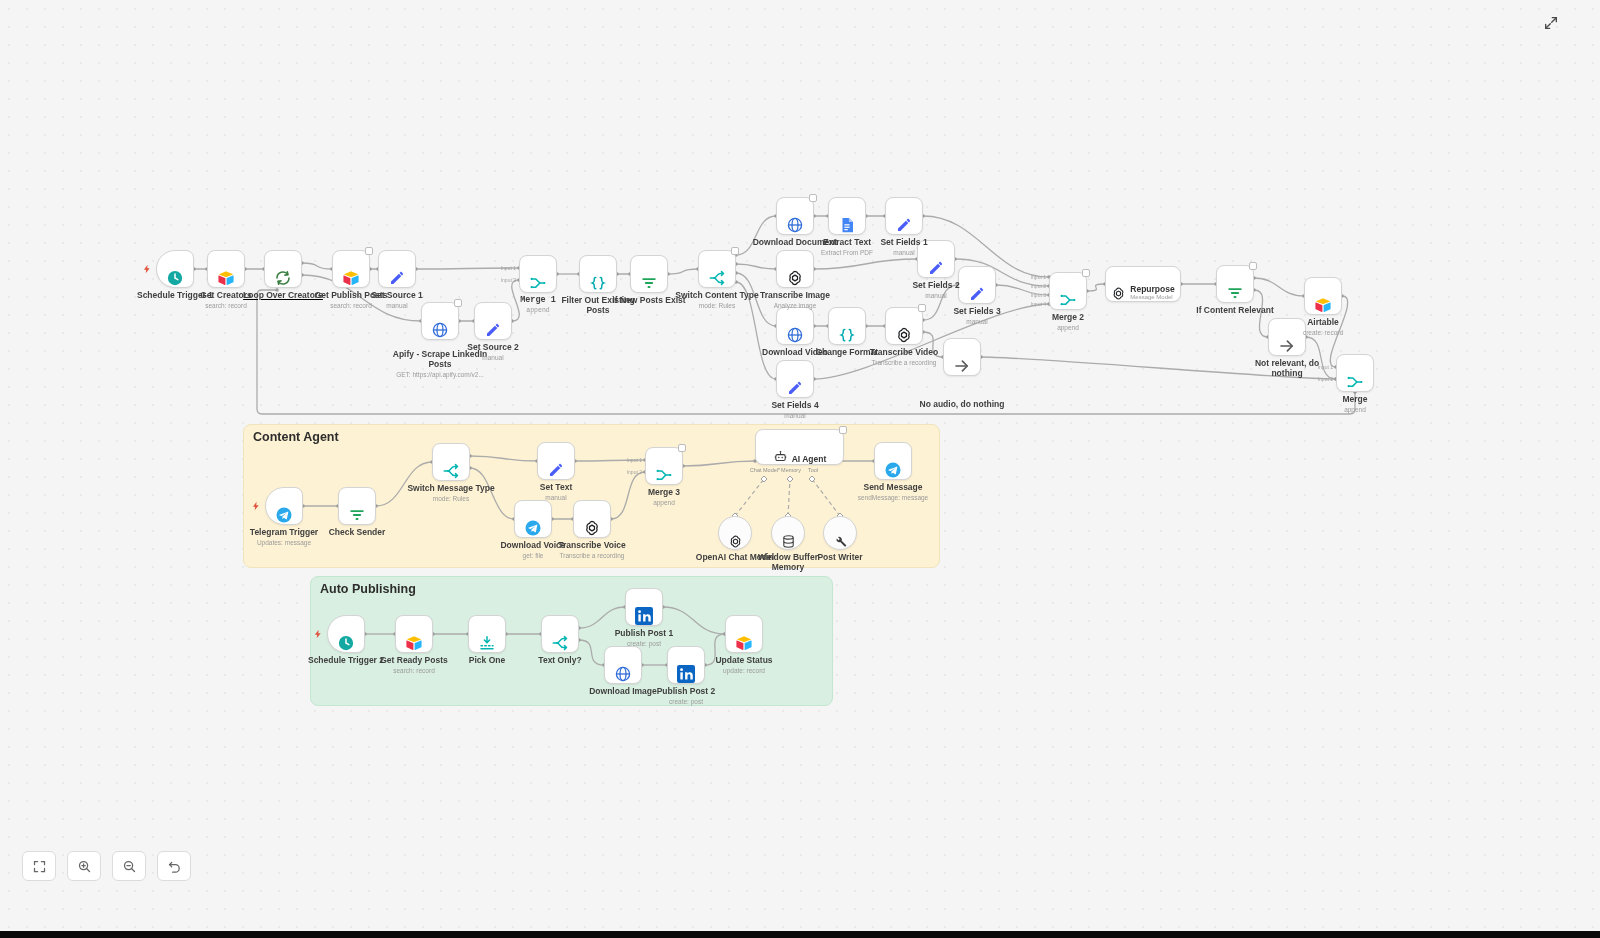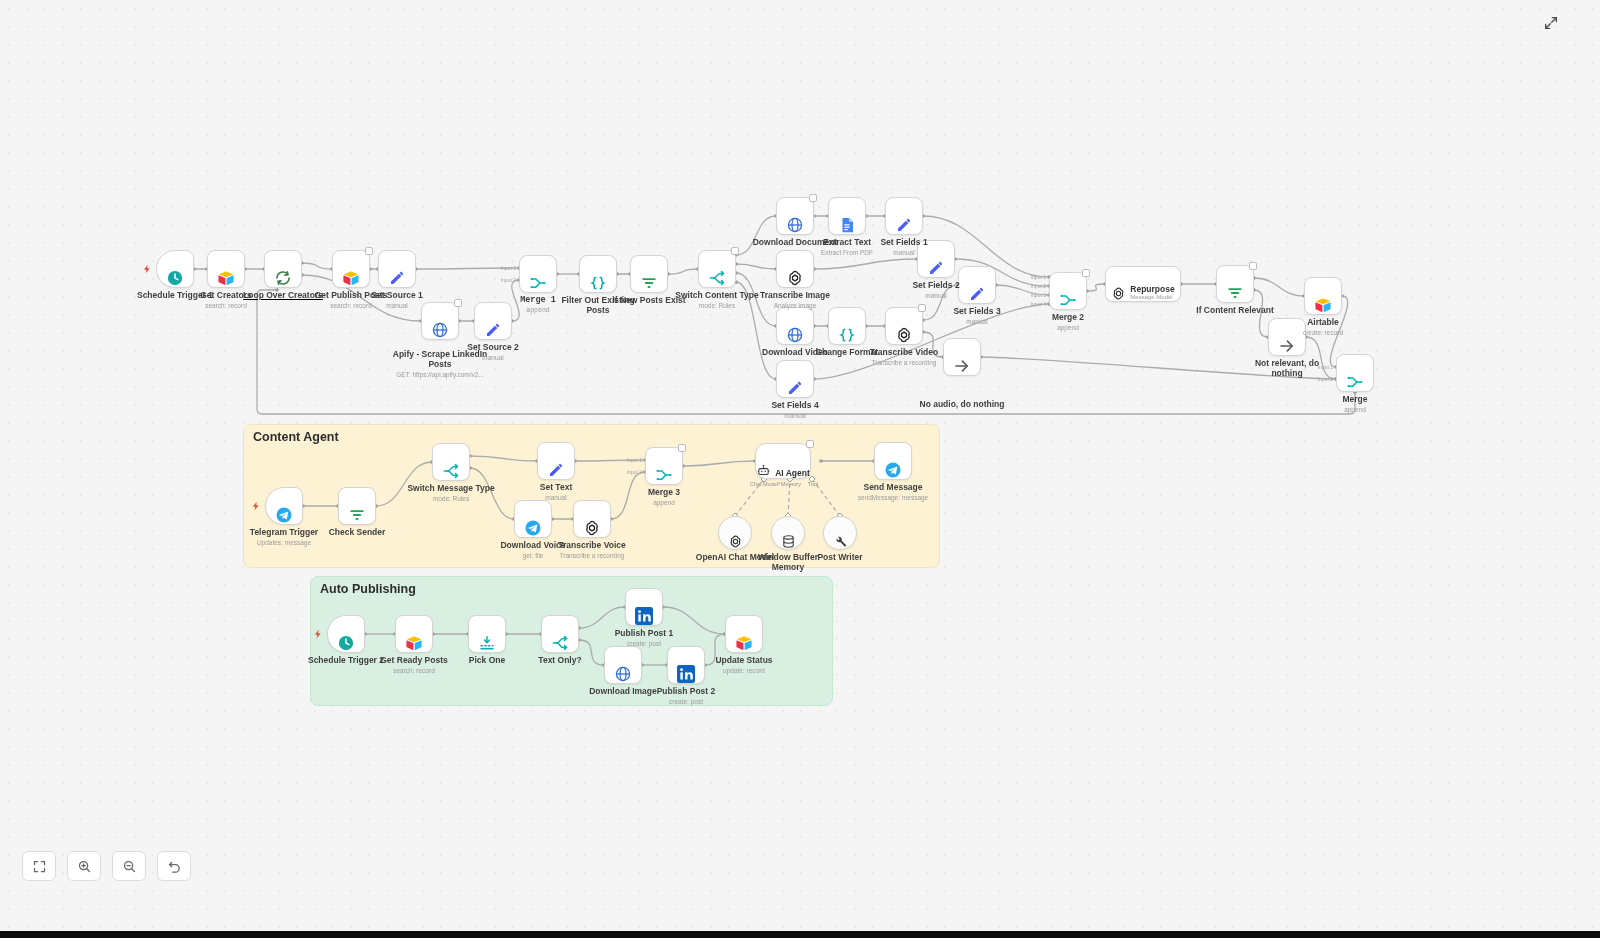--- a/index.html
+++ b/index.html
@@ -788,21 +788,21 @@
           </svg>
         </span>
         <span class="badge"></span>
         <span class="port-label" style="left: -34px; width: 30px; top: 10px; text-align: right;">Input 1</span>
         <span class="port-label" style="left: -34px; width: 30px; top: 22px; text-align: right;">Input 2</span>
       </div>
       <div class="node-label-wrap" style="left: 616px; top: 488px; width: 96px;">
         <div class="node-label">Merge 3</div>
         <div class="node-sublabel">append</div>
       </div>
-      <div class="node wide" style="left: 755px; top: 443px; width: 56px; height: 36px; border-radius: 11px;">
+      <div class="node wide" style="left: 755px; top: 429px; width: 89px; height: 36px;">
         <span class="node-icon">
           <svg viewBox="0 0 24 24" fill="none" stroke="#3c3c3c" stroke-width="1.7">
             <rect x="4.5" y="9" width="15" height="9.5" rx="2.5"></rect>
             <circle cx="9.3" cy="13.5" r="1.2" fill="#3c3c3c" stroke="none"></circle>
             <circle cx="14.7" cy="13.5" r="1.2" fill="#3c3c3c" stroke="none"></circle>
             <path d="M12 9V5.8"></path>
             <circle cx="12" cy="4.5" r="1.4" fill="#3c3c3c" stroke="none"></circle>
             <path d="M4.5 13H2.8M21.2 13h-1.7"></path>
           </svg>
         </span>

